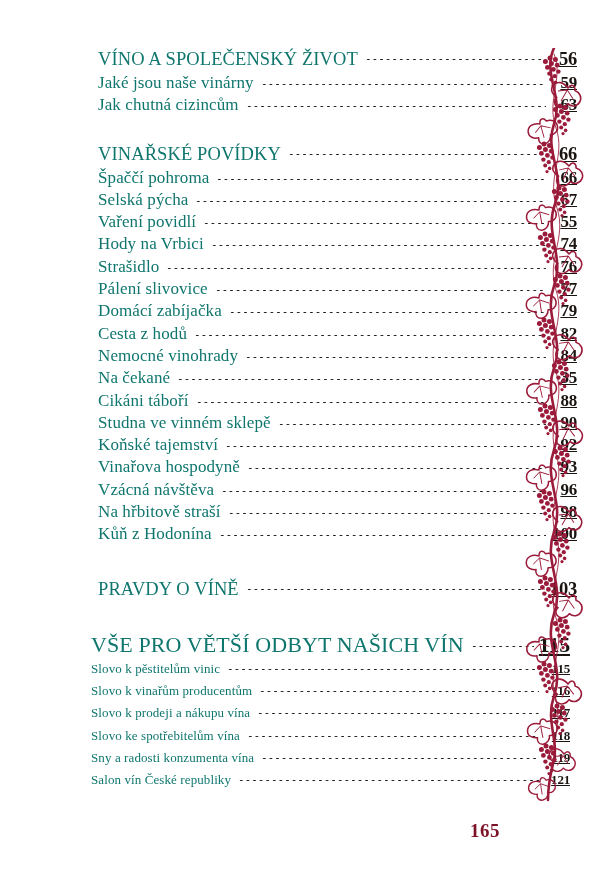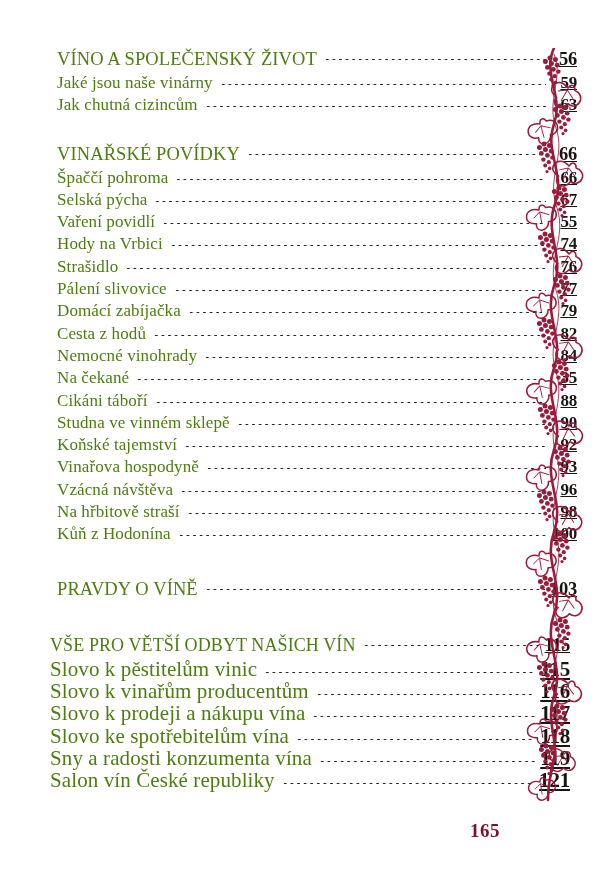--- a/index.html
+++ b/index.html
@@ -30,22 +30,23 @@
   .row {
     display: flex;
     align-items: baseline;
     width: 100%;
     line-height: 22px;
     white-space: nowrap;
   }
 
   .row .label {
     flex: 0 0 auto;
-    color: #4d7c0f;
+    color: #0f766e;
     letter-spacing: 0.1px;
+    margin-left: 41px;
   }
 
   .row .leader {
     flex: 1 1 auto;
     margin: 0 5px 0 7px;
     position: relative;
     height: 1px;
     overflow: hidden;
     background-image: radial-gradient(circle, #1a1512 0.9px, rgba(0,0,0,0) 1.2px);
     background-size: 6.6px 3px;
@@ -77,22 +78,22 @@
   
   .row.entry {
     margin-left: 57px;
     font-size: 17px;
     line-height: 22.3px;
   }
 
   
   .section.shift-left .row.heading,
   .section.shift-left .row.entry { margin-left: 50px; }
-  .section.shift-left .row.heading { font-size: 18px; }
-  .section.shift-left .row.entry { font-size: 21px; }
+  .section.shift-left .row.heading { font-size: 22px; }
+  .section.shift-left .row.entry { font-size: 13px; }
 
   .section.spaced-top { margin-top: 30px; }
 
   
   .folio {
     position: absolute;
     right: 100px;
     top: 820px;
     font-size: 19px;
     font-weight: bold;

